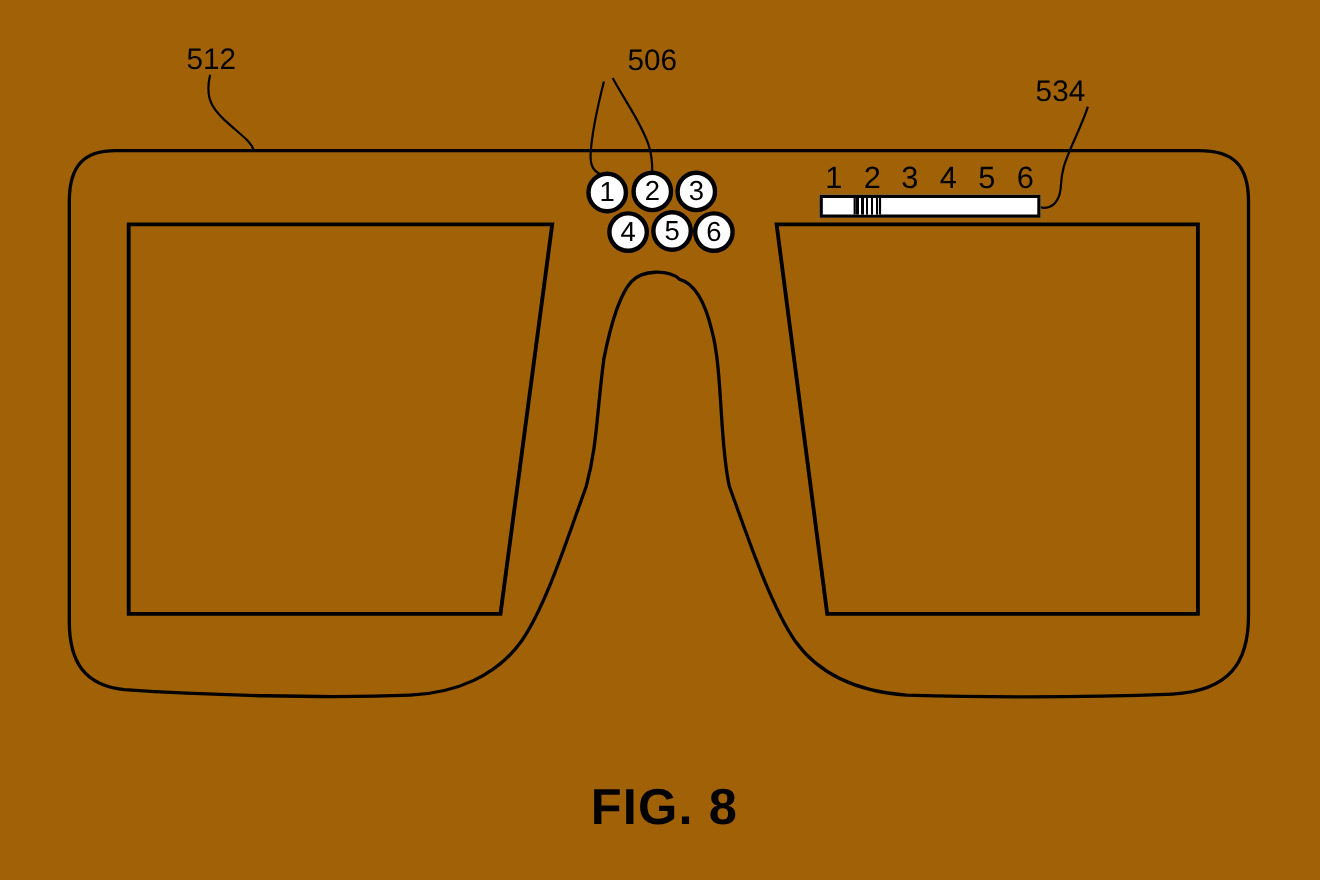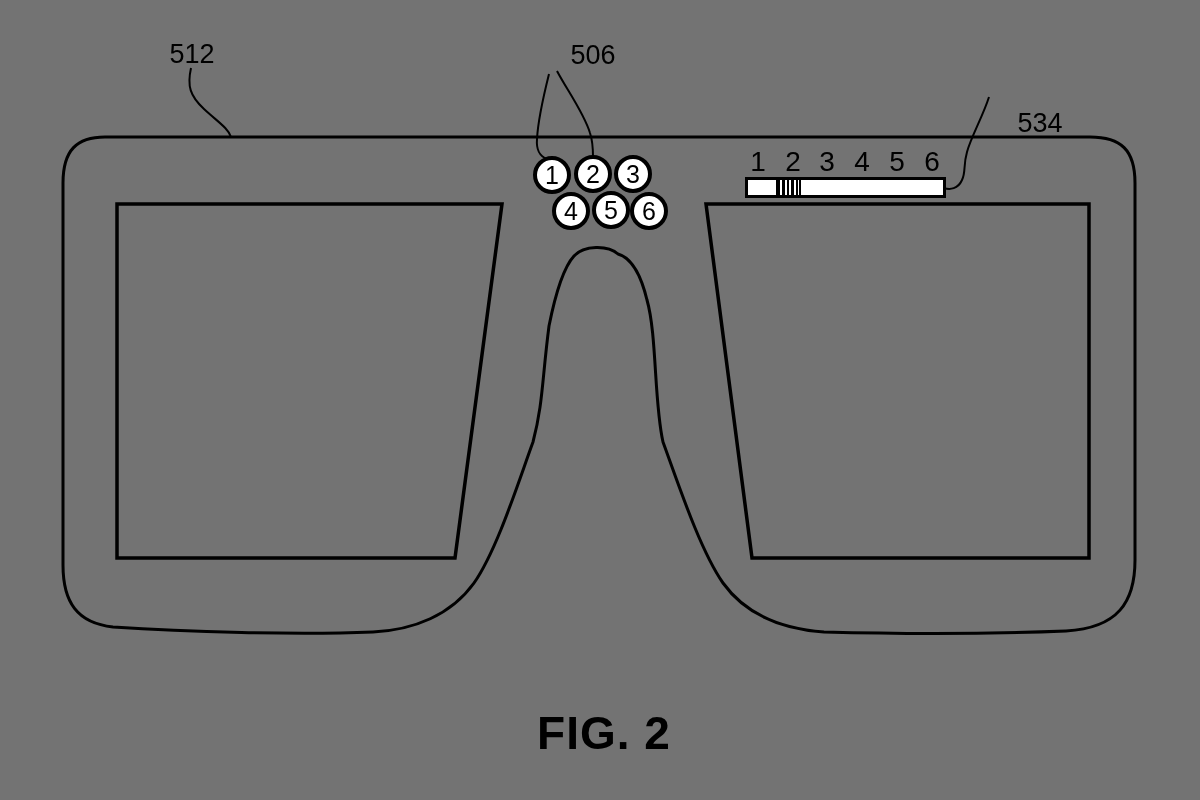--- a/index.html
+++ b/index.html
@@ -1,17 +1,17 @@
 <!DOCTYPE html>
 <html><head>
 <meta charset="utf-8">
 <style>
   html,body{margin:0;padding:0;background:#fff;}
   #figure-canvas{
-    position:relative;width:1200px;height:800px;background:#737373;
+    position:relative;width:1200px;height:800px;background:#a16207;
     font-family:"Liberation Sans", sans-serif;color:#000;overflow:hidden;
   }
   #line-art{position:absolute;left:0;top:0;}
   .ref-label{
     position:absolute;transform:translateX(-50%);
     font-size:27px;line-height:1.05;color:#000;white-space:nowrap;
   }
   .fig-caption{
     position:absolute;transform:translateX(-50%);
     font-size:46px;font-weight:bold;letter-spacing:1px;white-space:nowrap;
@@ -71,21 +71,21 @@
     <path d="M 191,68 C 187,86 190,96 204,109 C 218,122 228,128 231,137" fill="none" stroke="#000" stroke-width="2"></path>
 
     <path d="M 549,74 C 544,94 538,120 537,139 C 536,151 540,156 547,159" fill="none" stroke="#000" stroke-width="2"></path>
     <path d="M 557,71 C 567,90 584,113 590,133 C 593,142 593,150 593,157" fill="none" stroke="#000" stroke-width="2"></path>
 
     <path d="M 989,97 C 983,116 971,137 967,152 C 963,166 966,172 962,180 C 958,189 950,190 944,188" fill="none" stroke="#000" stroke-width="2"></path>
   </svg>
 
   <div class="ref-label" style="left:192px;top:40px;">512</div>
   <div class="ref-label" style="left:552px;top:41px;margin-left:41px;">506</div>
-  <div class="ref-label" style="left:1040px;top:69px;margin-top:40px;">534</div>
+  <div class="ref-label" style="left:964px;top:69px;">534</div>
 
   <div class="button-circle" style="left:552px;top:175px;">1</div>
   <div class="button-circle" style="left:593px;top:174px;">2</div>
   <div class="button-circle" style="left:633px;top:174px;">3</div>
   <div class="button-circle" style="left:571px;top:211px;">4</div>
   <div class="button-circle" style="left:611px;top:210px;">5</div>
   <div class="button-circle" style="left:649px;top:211px;">6</div>
 
   <div>
     <span class="scale-number" style="left:758px;top:148px;">1</span>
@@ -93,15 +93,15 @@
     <span class="scale-number" style="left:827px;top:148px;">3</span>
     <span class="scale-number" style="left:862px;top:148px;">4</span>
     <span class="scale-number" style="left:897px;top:148px;">5</span>
     <span class="scale-number" style="left:932px;top:148px;">6</span>
   </div>
 
   <div class="slider-track">
     <div class="slider-thumb"></div>
   </div>
 
-  <div class="fig-caption" style="left:604px;top:706px;">FIG. 2</div>
+  <div class="fig-caption" style="left:604px;top:706px;">FIG. 8</div>
 
 </div>
 
 </body></html>

